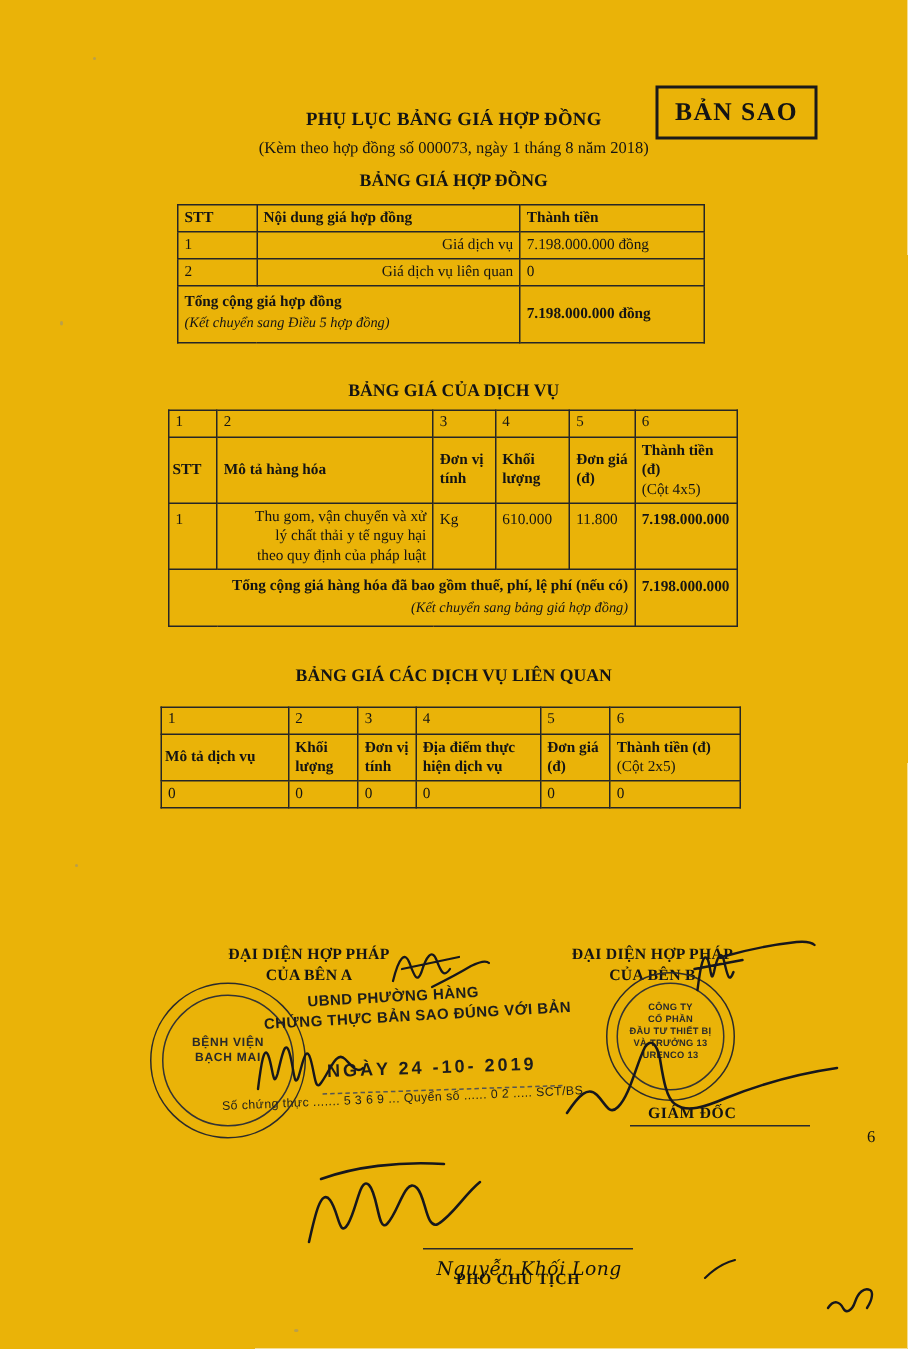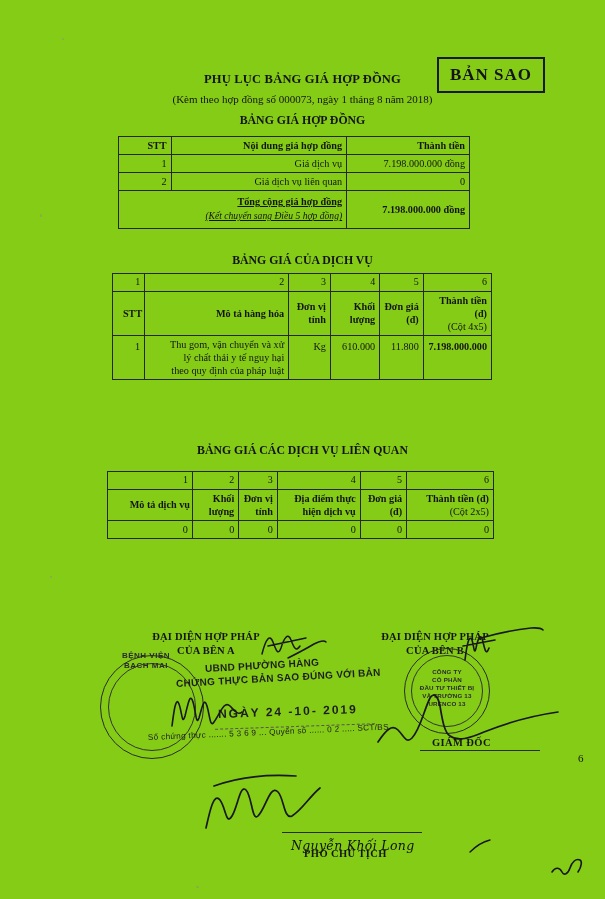--- a/index.html
+++ b/index.html
@@ -11,21 +11,21 @@
     width: 605px;
     height: 899px;
     position: relative;
     font-family: "Liberation Serif", "DejaVu Serif", serif;
     color: #141414;
     overflow: hidden;
   }
   .page {
     position: absolute;
     inset: 0;
-    background: #84cc16;
+    background: #eab308;
   }
   
   .doc-title {
     position: absolute;
     top: 72px; left: 0; right: 0;
     text-align: center;
     font-size: 12.5px;
     font-weight: bold;
     letter-spacing: .2px;
   }
@@ -68,21 +68,21 @@
     position: absolute;
     border-collapse: collapse;
     font-size: 10.2px;
   }
   table.doc td {
     border: 1px solid #262626;
     padding: 2px 4px;
     vertical-align: middle;
     line-height: 1.28;
   }
-  .c { text-align: right; }
+  .c { text-align: left; }
   .l { text-align: right; }
   .b { font-weight: bold; }
   .i { font-style: italic; }
 
   #table1 { top: 136px; left: 118px; width: 352px; }
   #table2 { top: 273px; left: 112px; width: 380px; }
   #table3 { top: 471px; left: 107px; width: 387px; }
 
   .hdr-num { font-size: 10px; }
   .cell-pad-sm { padding: 3px 5px; }
@@ -148,21 +148,21 @@
   }
   .stamp-txt {
     position: absolute;
     text-align: center;
     font-family: "Liberation Sans", sans-serif;
     font-weight: bold;
     color: #2a2a2a;
     line-height: 1.3;
   }
   #stamp-hospital-txt {
-    top: 651px; left: 100px; width: 92px;
+    top: 690px; left: 100px; width: 104px;
     font-size: 8px;
     letter-spacing: .5px;
   }
   #stamp-company {
     top: 648px; left: 404px;
     width: 86px; height: 86px;
   }
   #stamp-company::before {
     content: "";
     position: absolute;
@@ -250,21 +250,21 @@
         <td class="c cell-pad-sm">1</td>
         <td class="l cell-pad-sm">Giá dịch vụ</td>
         <td class="c cell-pad-sm">7.198.000.000 đồng</td>
       </tr>
       <tr>
         <td class="c cell-pad-sm">2</td>
         <td class="l cell-pad-sm">Giá dịch vụ liên quan</td>
         <td class="c cell-pad-sm">0</td>
       </tr>
       <tr>
-        <td class="c" colspan="2" style="padding:4px 4px 6px;text-decoration:underline;">
+        <td class="c" colspan="2" style="padding:4px 4px 6px;">
           <div class="b">Tổng cộng giá hợp đồng</div>
           <div class="i" style="font-size:9.6px;margin-top:2px;">(Kết chuyển sang Điều 5 hợp đồng)</div>
         </td>
         <td class="c b">7.198.000.000 đồng</td>
       </tr>
     </tbody>
   </table>
 
   <div class="doc-section-title" id="t2-title">BẢNG GIÁ CỦA DỊCH VỤ</div>
   <table class="doc" id="table2">
@@ -310,20 +310,27 @@
         <td class="l desc">
           <span class="ln ln1">Thu gom, vận chuyển và xử</span>
           <span class="ln ln2">lý chất thải y tế nguy hại</span>
           <span class="ln ln3">theo quy định của pháp luật</span>
         </td>
         <td class="c" style="vertical-align:top;padding-top:4px;">Kg</td>
         <td class="c" style="vertical-align:top;padding-top:4px;">610.000</td>
         <td class="c" style="vertical-align:top;padding-top:4px;">11.800</td>
         <td class="c b" style="vertical-align:top;padding-top:4px;">7.198.000.000</td>
       </tr>
+      <tr>
+        <td class="l" colspan="5" style="padding:4px 4px 5px;">
+          <div class="b">Tổng cộng giá hàng hóa đã bao gồm thuế, phí, lệ phí (nếu có)</div>
+          <div class="i" style="font-size:9.6px;margin-top:3px;">(Kết chuyển sang bảng giá hợp đồng)</div>
+        </td>
+        <td class="c b" style="vertical-align:top;padding-top:5px;">7.198.000.000</td>
+      </tr>
     </tbody>
   </table>
 
   <div class="doc-section-title" id="t3-title">BẢNG GIÁ CÁC DỊCH VỤ LIÊN QUAN</div>
   <table class="doc" id="table3">
     <colgroup>
       <col style="width:22%">
         <col style="width:12%">
         <col style="width:10%">
       <col style="width:21.5%">

